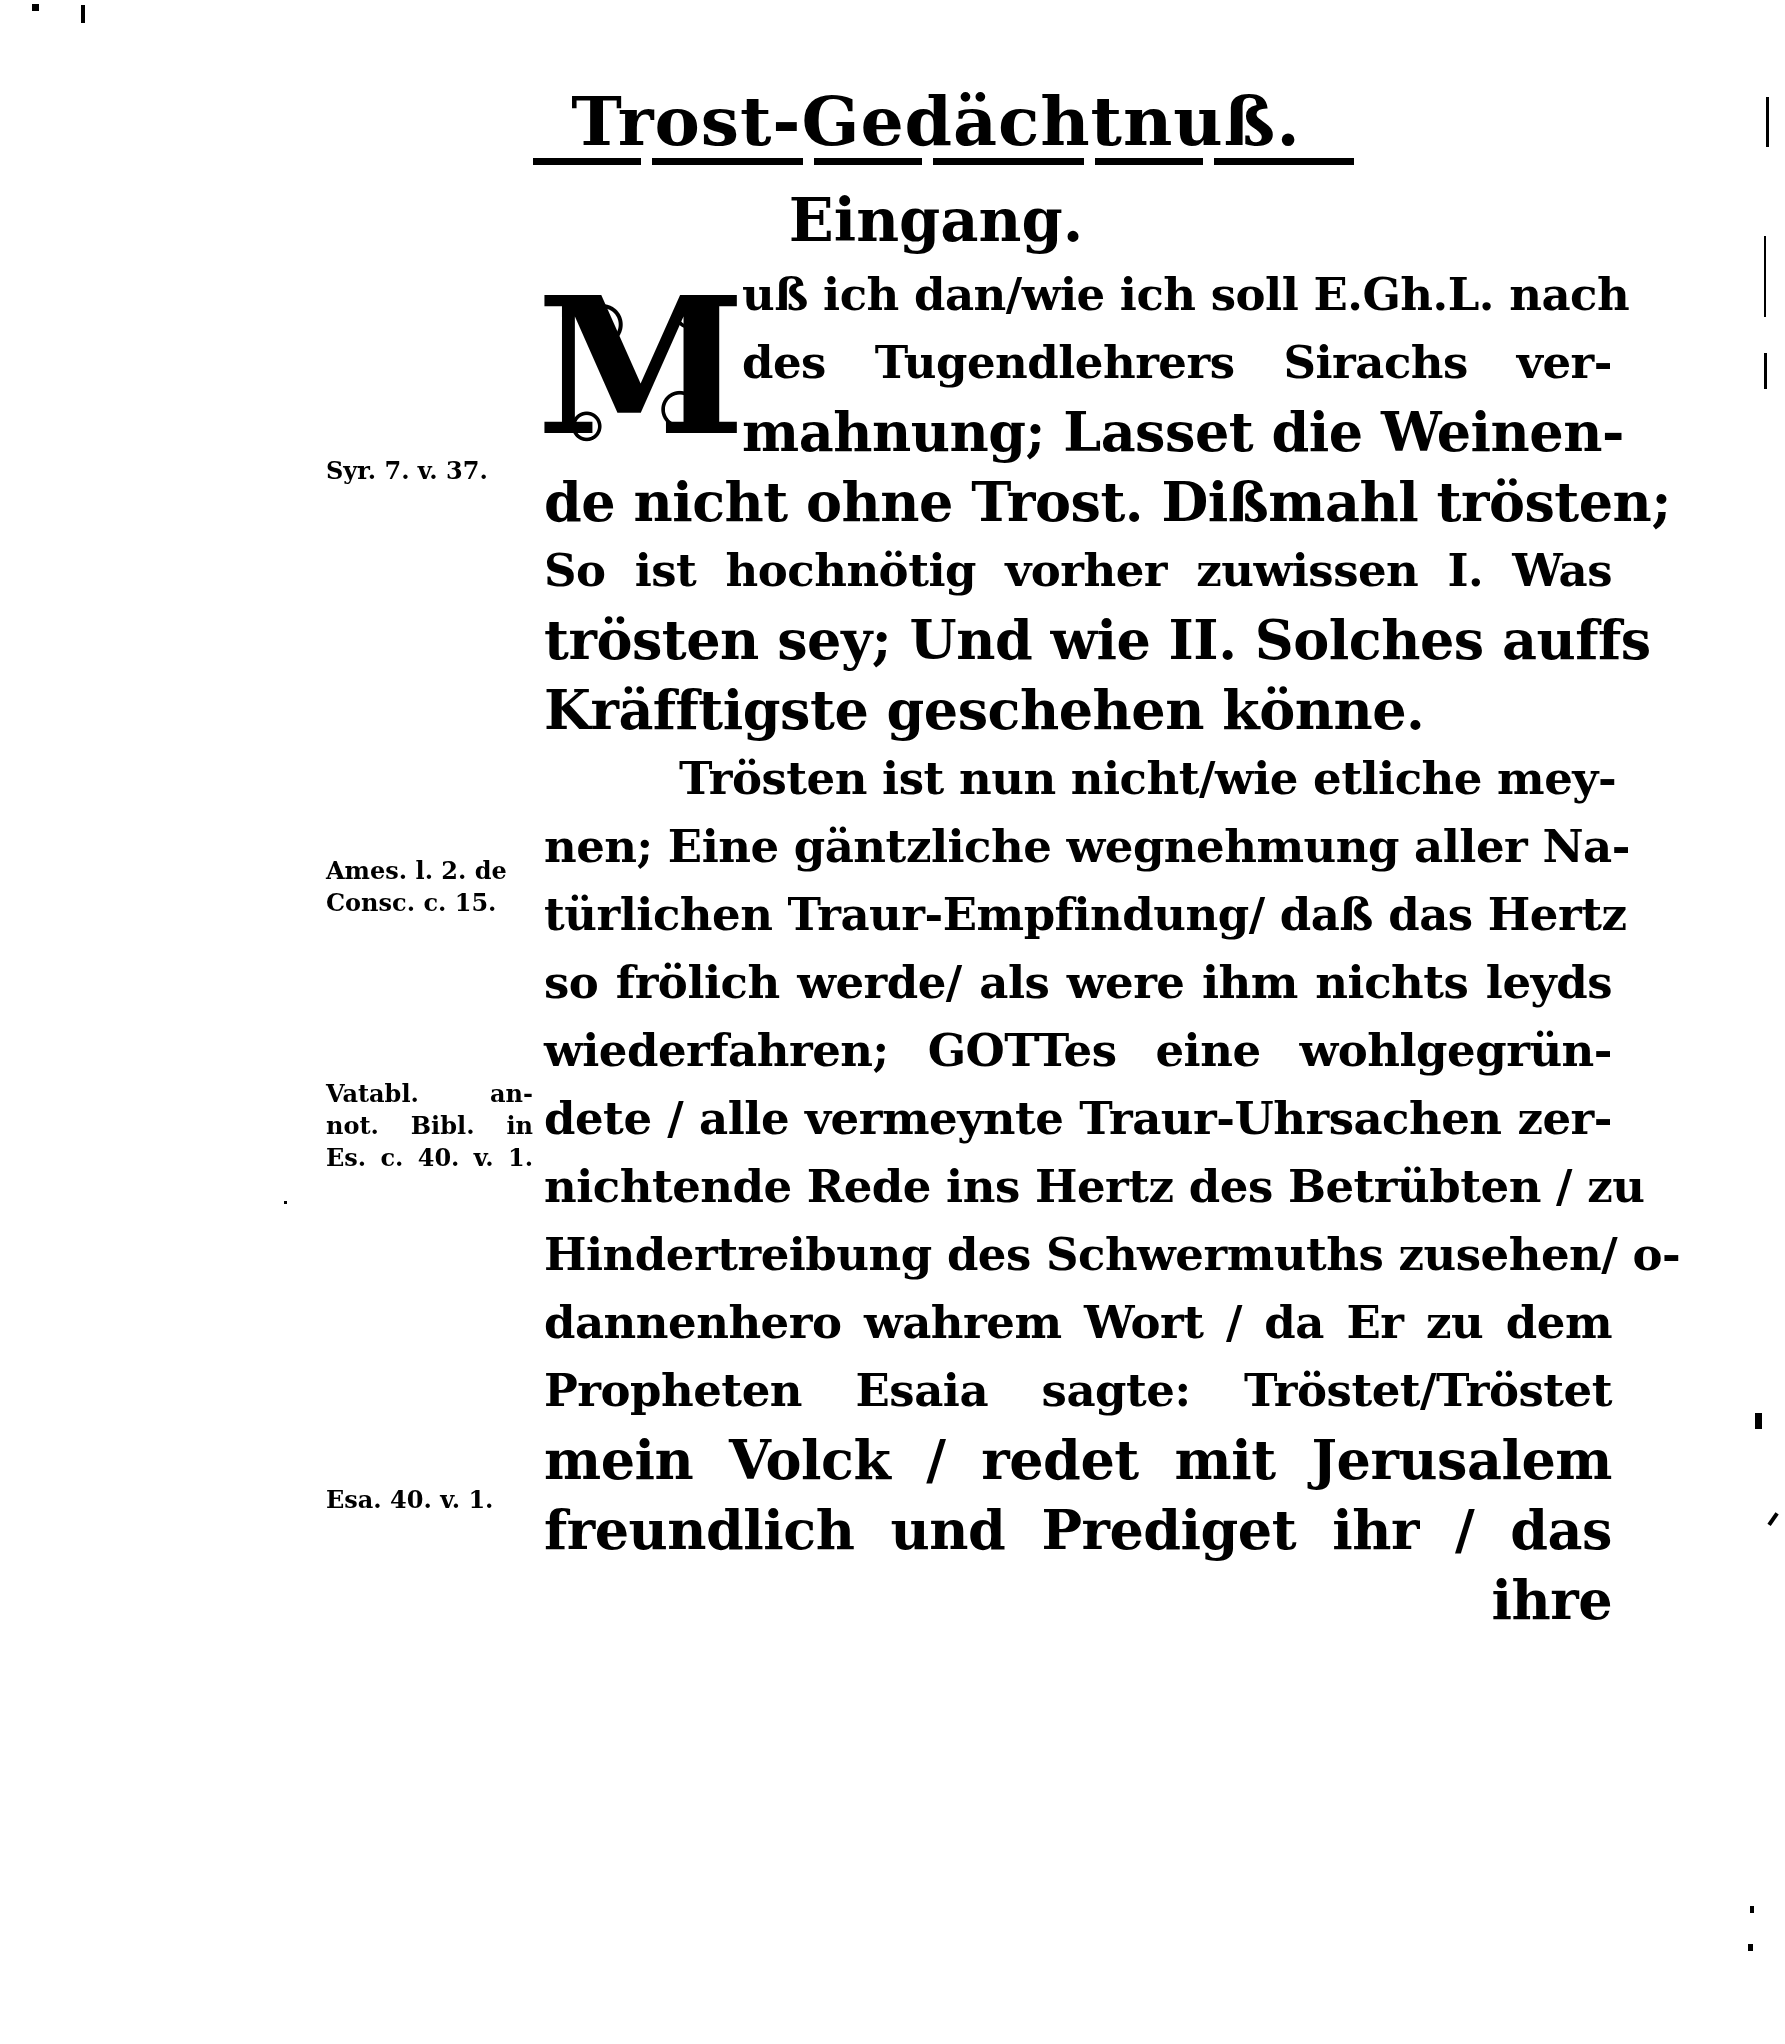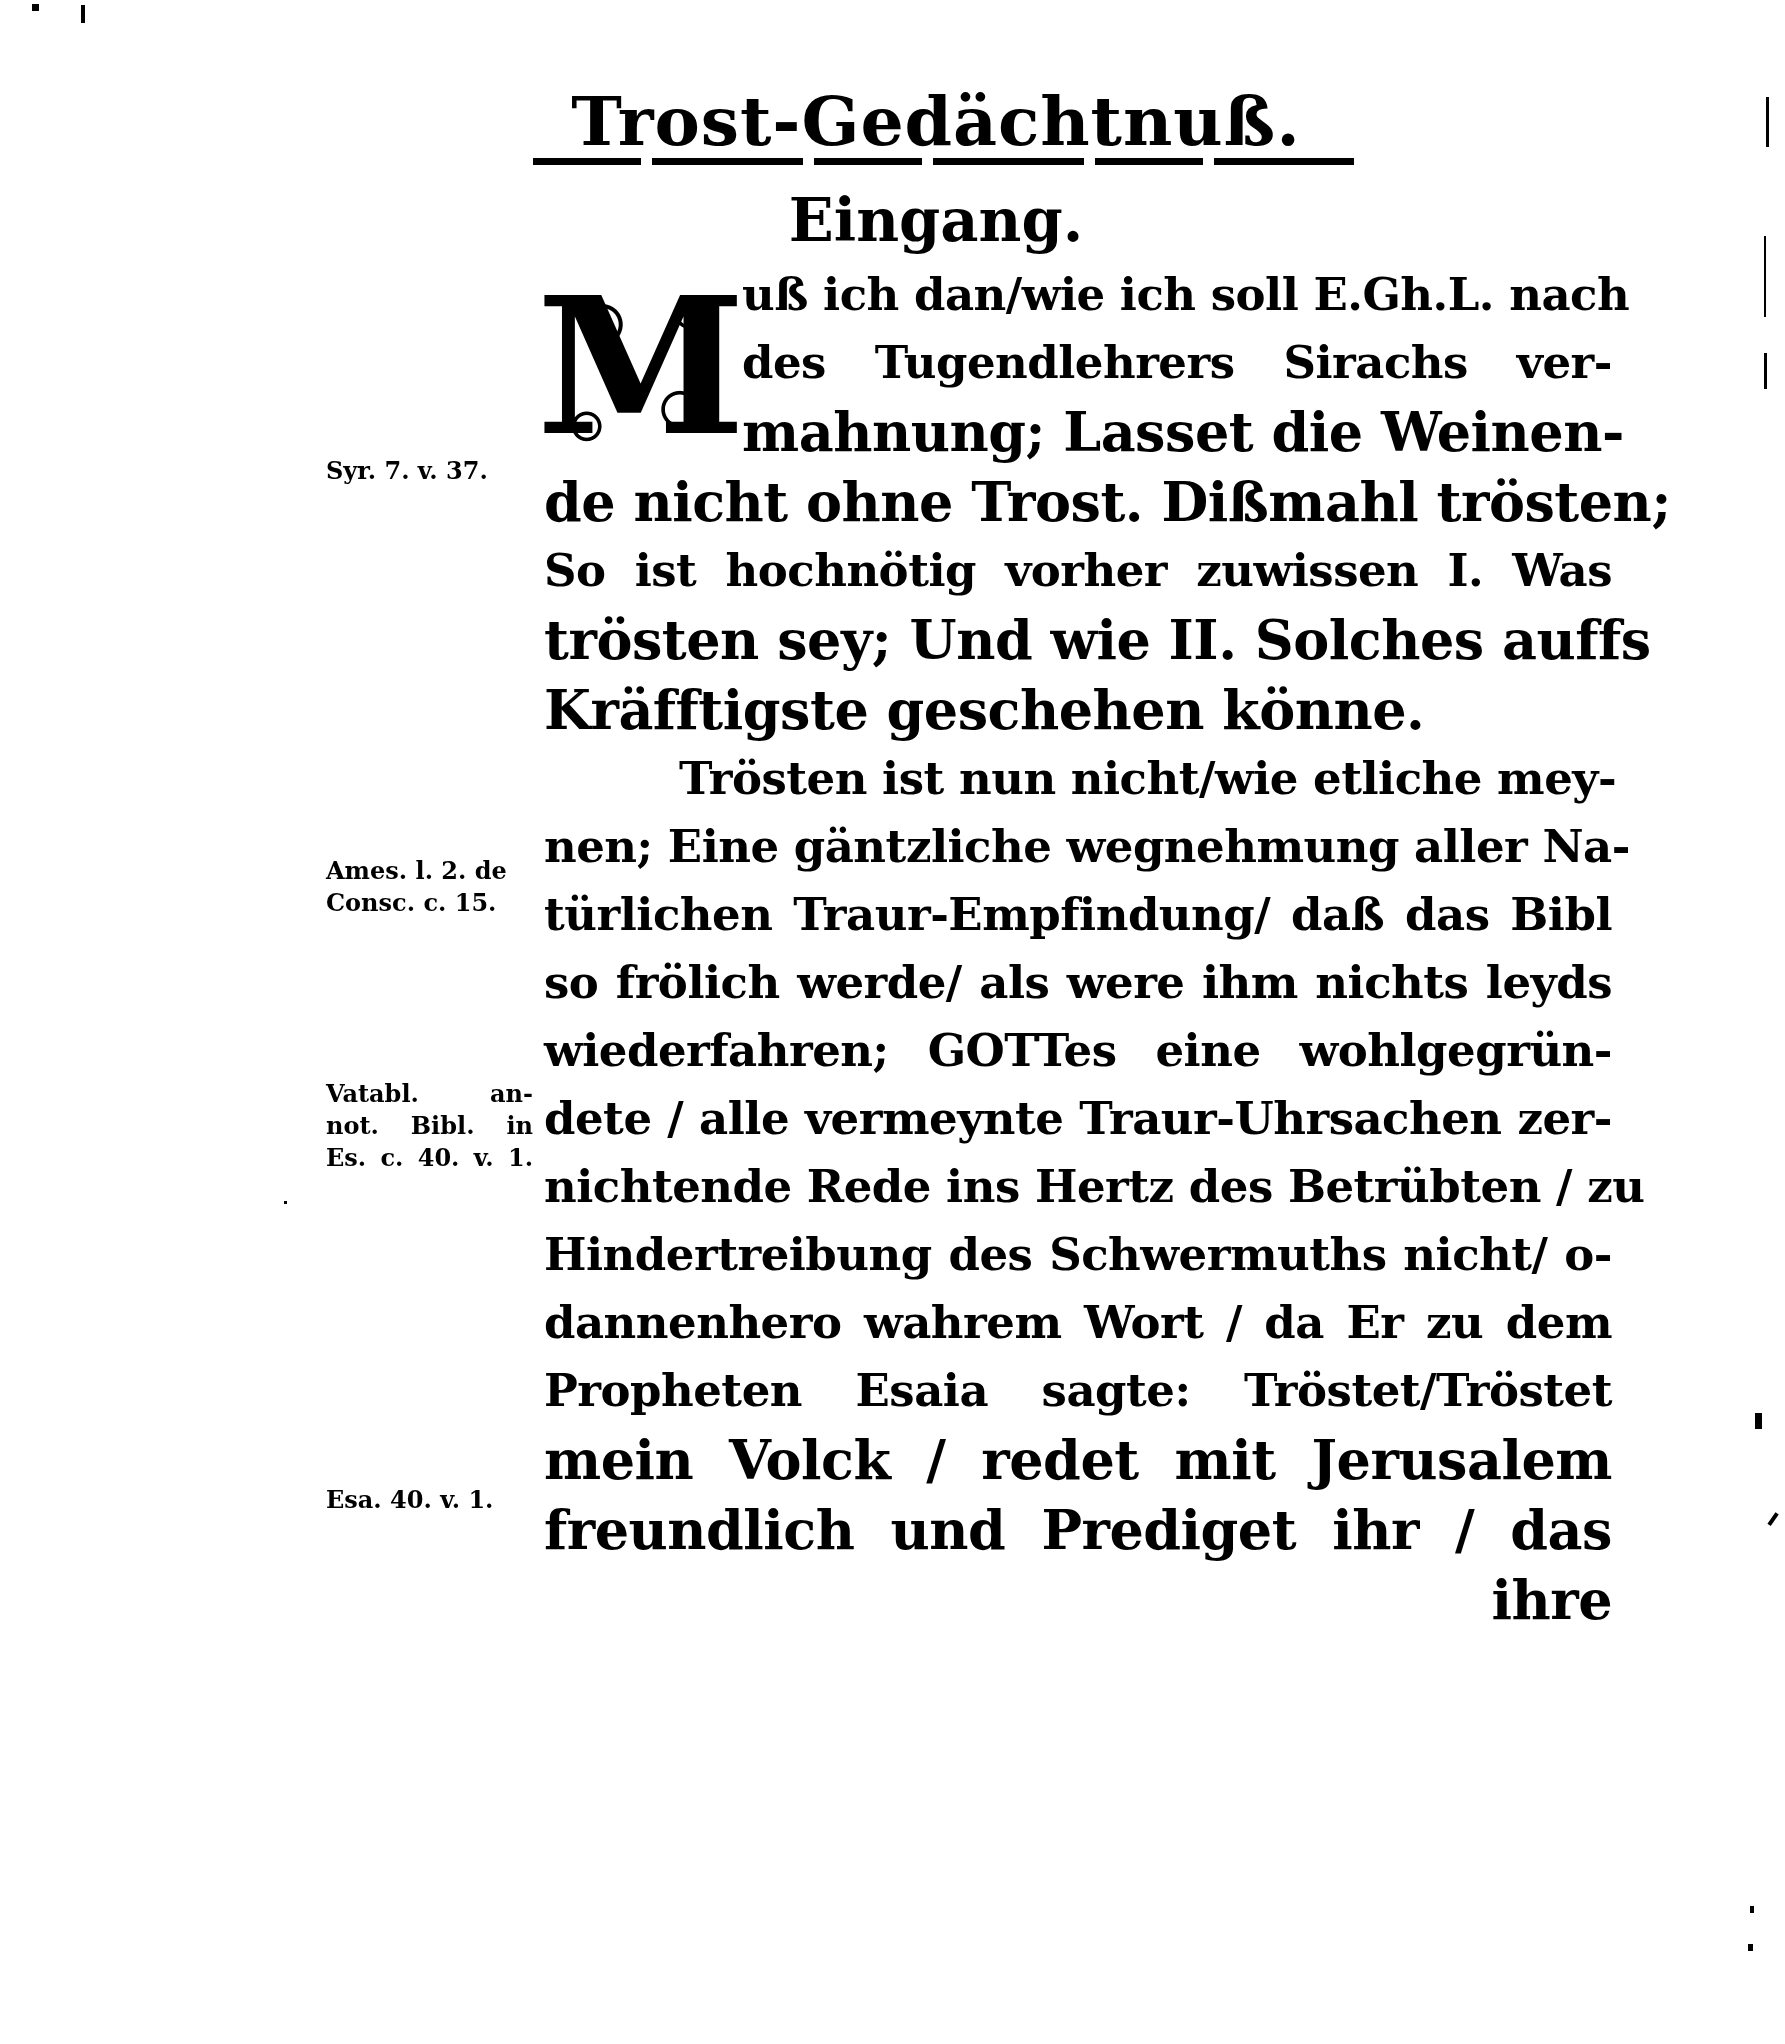--- a/index.html
+++ b/index.html
@@ -69,26 +69,26 @@
 
     <span class="line dropline">uß ich dan/wie ich soll E.Gh.L. nach</span>
     <span class="line dropline">des Tugendlehrers Sirachs ver-</span>
     <span class="line dropline large">mahnung; Lasset die Weinen-</span>
     <span class="line large">de nicht ohne Trost. Dißmahl trösten;</span>
     <span class="line">So ist hochnötig vorher zuwissen I. Was</span>
     <span class="line large">trösten sey; Und wie II. Solches auffs</span>
     <span class="line large" style="text-align:left;text-align-last:left;">Kräfftigste geschehen könne.</span>
     <span class="line indent">Trösten ist nun nicht/wie etliche mey-</span>
     <span class="line">nen; Eine gäntzliche wegnehmung aller Na-</span>
-    <span class="line">türlichen Traur-Empfindung/ daß das Bibl</span>
+    <span class="line">türlichen Traur-Empfindung/ daß das Hertz</span>
     <span class="line">so frölich werde/ als were ihm nichts leyds</span>
     <span class="line">wiederfahren; GOTTes eine wohlgegrün-</span>
     <span class="line">dete / alle vermeynte Traur-Uhrsachen zer-</span>
     <span class="line">nichtende Rede ins Hertz des Betrübten / zu</span>
-    <span class="line">Hindertreibung des Schwermuths nicht/ o-</span>
+    <span class="line">Hindertreibung des Schwermuths zusehen/ o-</span>
     <span class="line">dannenhero wahrem Wort / da Er zu dem</span>
     <span class="line">Propheten Esaia sagte: Tröstet/Tröstet</span>
     <span class="line large">mein Volck / redet mit Jerusalem</span>
     <span class="line large">freundlich und Prediget ihr / das</span>
     <span class="line large right">ihre</span>
   </div>
 
   <div class="margin-note" style="top:455px;">
     <div>Syr. 7. v. 37.</div>
   </div>

